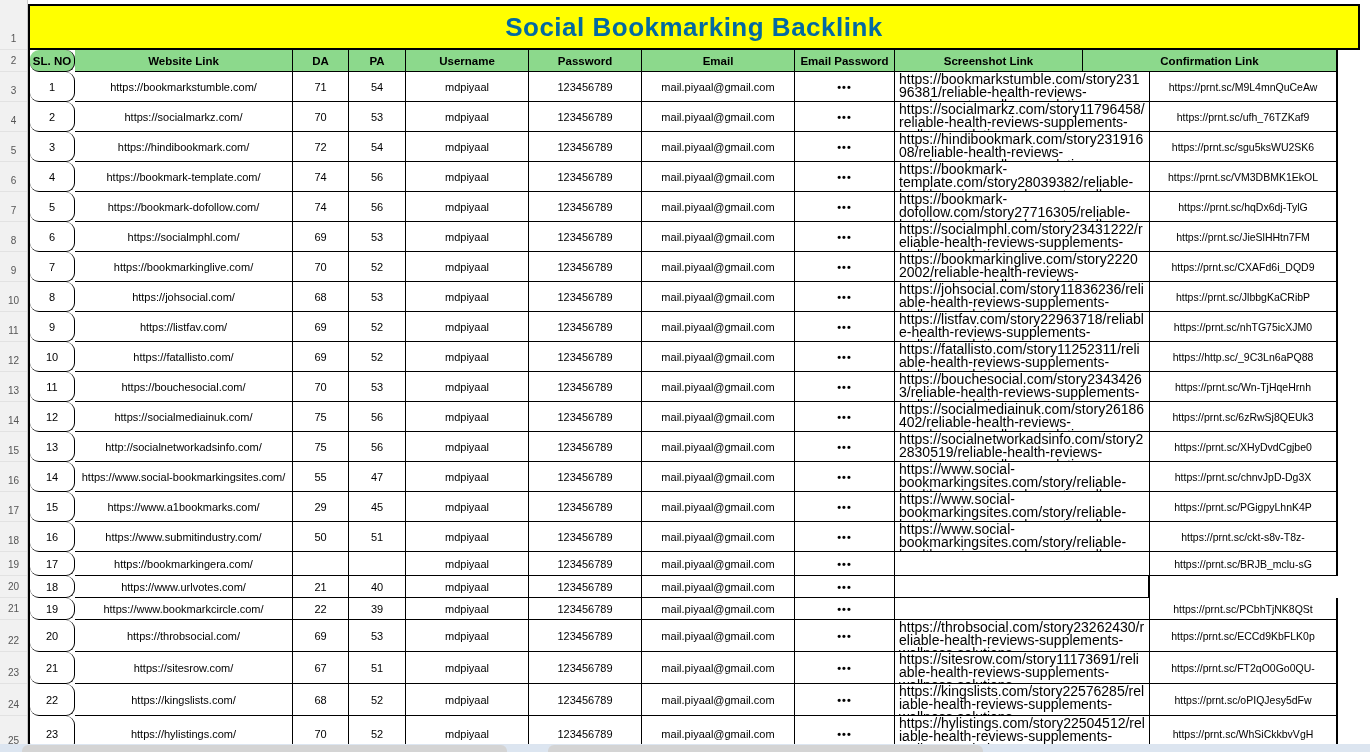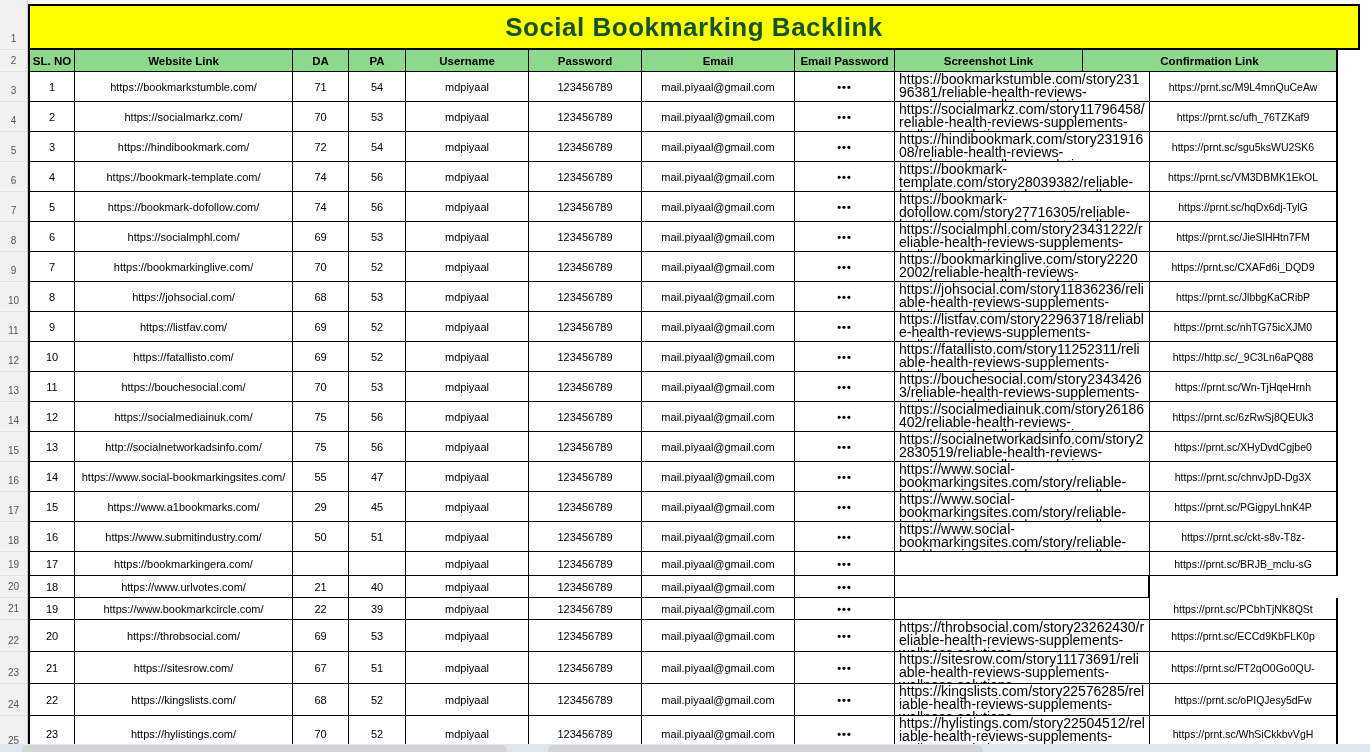--- a/index.html
+++ b/index.html
@@ -9,31 +9,31 @@
 
   
   .gutter { position:absolute; left:0; top:0; width:28px; height:752px; background:#f1f1f1; border-right:1px solid #c8c8c8; z-index:1; }
   .gutter .gcell { display:flex; align-items:flex-end; justify-content:center; padding-bottom:5px;
                    font-size:10px; color:#555; border-bottom:1px solid #e2e2e2; }
 
   
   .grid { position:absolute; left:28px; top:4px; width:1332px; }
   .title-row { width:1332px; height:46px; background:#ffff00; border:2px solid #000;
                display:flex; align-items:center; justify-content:center; }
-  .title-row span { font-size:26px; font-weight:700; color:#14532d; letter-spacing:0.5px; }
+  .title-row span { font-size:26px; font-weight:700; color:#0369a1; letter-spacing:0.5px; }
 
   .hrow, .drow { display:flex; width:1332px; border-left:2px solid #000; }
   .cell { border-right:1px solid #000; border-bottom:1px solid #000;
           display:flex; align-items:center; justify-content:center;
           font-size:11px; color:#000; overflow:hidden; white-space:nowrap; }
   .hrow .cell { background:#8cd98c; font-weight:700; font-size:11.5px; border-bottom:1.5px solid #000; }
   .cell:last-child { border-right:2px solid #000; }
 
   
-  .c0{width:45px;} .c1{width:218px;} .c2{width:56px;} .c3{width:57px;} .c4{width:123px;}
+  .c0{width:45px;border-radius:9px;} .c1{width:218px;} .c2{width:56px;} .c3{width:57px;} .c4{width:123px;}
   .c5{width:113px;} .c6{width:153px;} .c7{width:100px;} .c8{width:255px;} .c9{width:188px;}
 
   .drow .c8 { justify-content:flex-start; align-items:flex-start; text-align:left;
               font-size:14px; line-height:13px; padding:1px 4px;
               white-space:normal; word-break:break-word; overflow-wrap:anywhere; }
   .drow .c9 { font-size:10.5px; }
   .drow .c7 { font-weight:700; letter-spacing:1px; font-size:11px; }
 
   
   .bottom-strip { position:absolute; left:0; bottom:0; width:1370px; height:8px; background:#dce5f0; z-index:2; }

